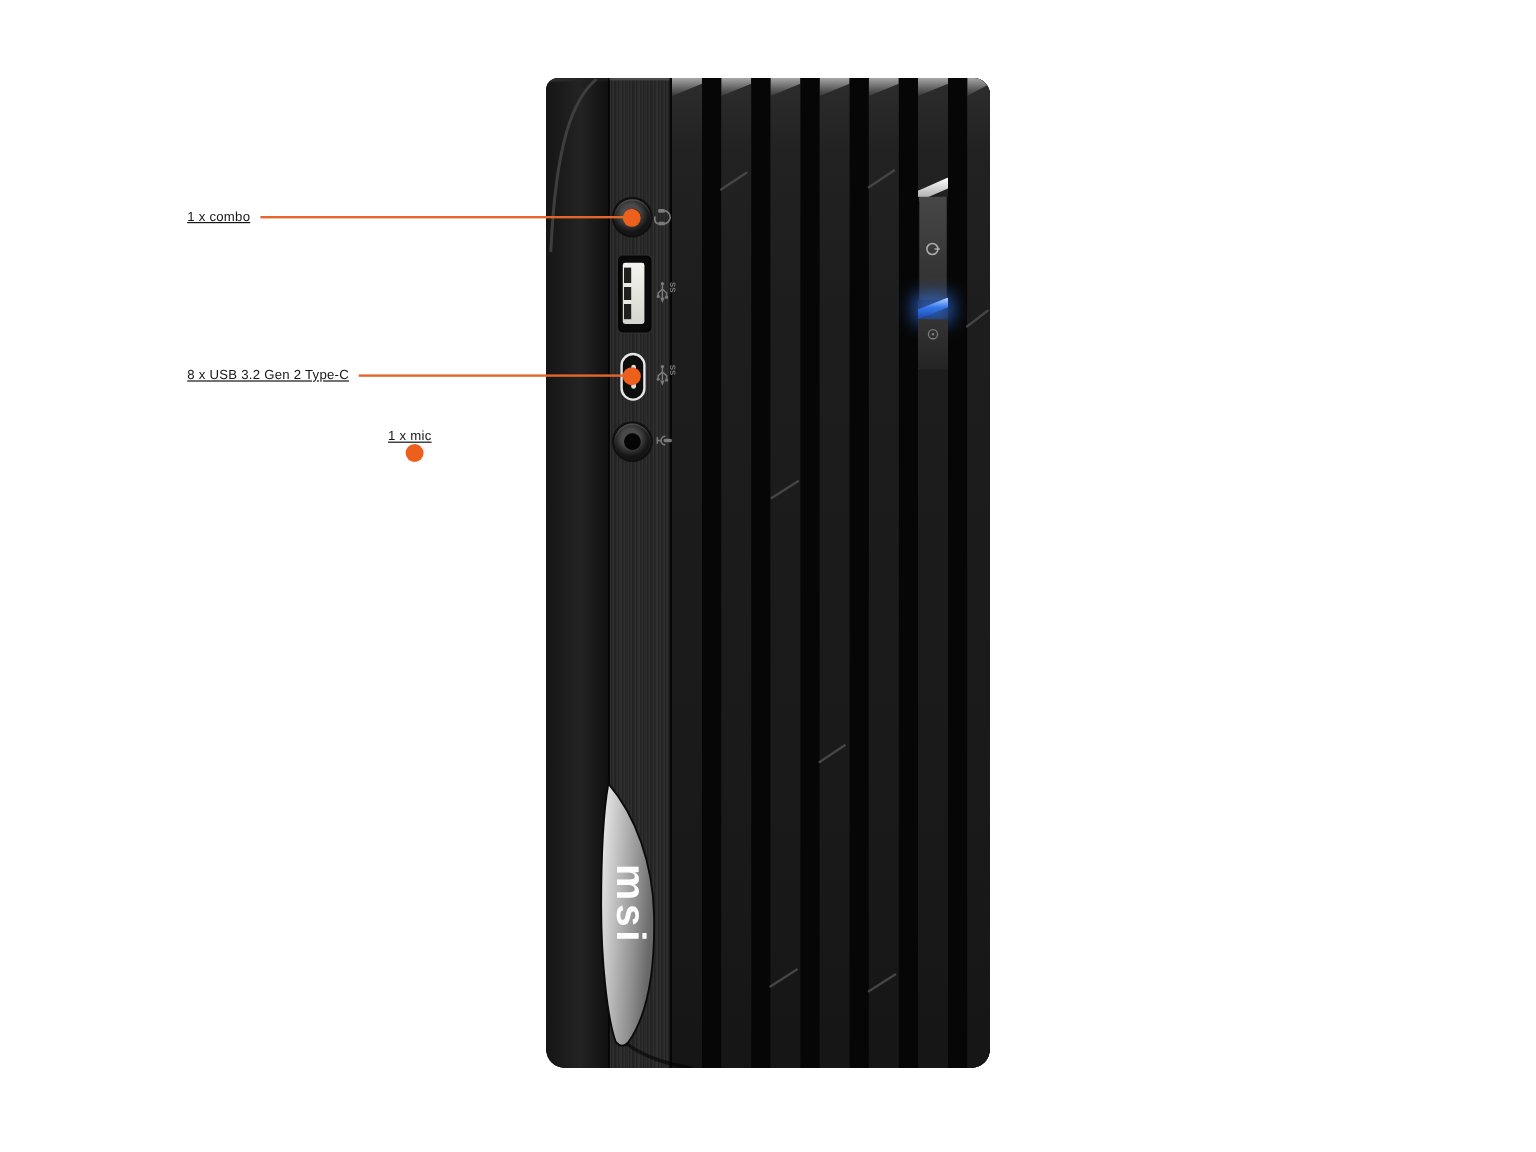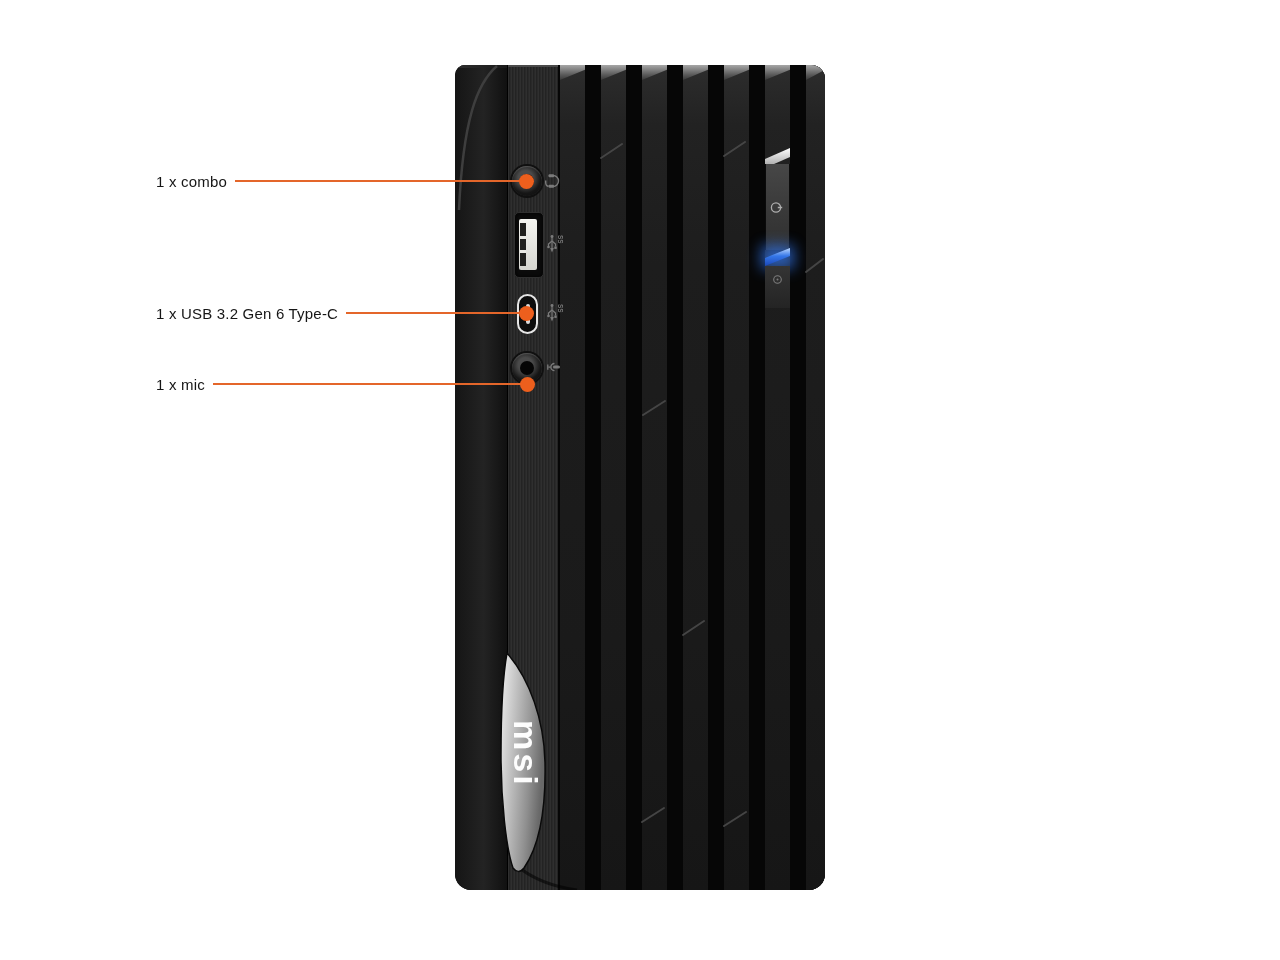--- a/index.html
+++ b/index.html
@@ -1,27 +1,27 @@
 <!DOCTYPE html>
 <html><head>
 <meta charset="utf-8">
 <style>
   html,body{margin:0;padding:0;}
   body{width:1280px;height:960px;background:#ffffff;font-family:"Liberation Sans",sans-serif;position:relative;overflow:hidden;}
   .stage{position:absolute;inset:0;background:#ffffff;}
 
   
   .ann{position:absolute;display:flex;align-items:center;height:18px;z-index:20;}
-  .ann-text{font-size:15px;color:#161616;white-space:nowrap;margin-right:8px;letter-spacing:.2px;}
+  .ann-text{font-size:11px;color:#161616;white-space:nowrap;margin-right:8px;letter-spacing:.2px;text-decoration:underline;}
   .ann-line{flex:1;height:2px;background:#e4662a;}
   .ann-dot{flex:none;width:15px;height:15px;border-radius:50%;background:#ed5f1d;margin-left:-1px;}
   #ann-combo{left:156px;top:172px;width:378px;}
   #ann-usba {left:156px;top:236px;width:381px;}
   #ann-usbc {left:156px;top:304px;width:378px;}
-  #ann-mic  {left:156px;top:375px;width:379px;}
+  #ann-mic  {left:156px;top:358px;width:379px;flex-direction:column;}
 
   
   .tower{position:absolute;left:455px;top:65px;width:370px;height:825px;border-radius:10px 14px 16px 16px;overflow:hidden;background:#0d0d0d;z-index:1;}
   .bezel{position:absolute;left:0;top:0;width:52px;height:100%;background:linear-gradient(to right,#151515,#232323 55%,#101010);}
   .bezel::before{content:'';position:absolute;left:0;top:0;right:0;height:3px;background:linear-gradient(to right,#2e2e2e,#1a1a1a);}
   .strip{position:absolute;left:52px;top:0;width:51px;height:100%;border-left:1px solid #000;
          background:repeating-linear-gradient(90deg,#2f2f2f 0 1px,#232323 1px 2px,#292929 2px 3px);}
   .strip::before{content:'';position:absolute;left:0;top:0;right:0;height:2px;background:#4a4a4a;}
 
   
@@ -195,21 +195,21 @@
       <line x1="7.4" y1="15.2" x2="12.8" y2="15.2"></line>
     </svg>
   </div>
 
   <div class="ann" id="ann-combo">
     <span class="ann-text">1 x combo</span>
     <div class="ann-line"></div>
     <div class="ann-dot"></div>
   </div>
   <div class="ann" id="ann-usbc">
-    <span class="ann-text">1 x USB 3.2 Gen 6 Type-C</span>
+    <span class="ann-text">8 x USB 3.2 Gen 2 Type-C</span>
     <div class="ann-line"></div>
     <div class="ann-dot"></div>
   </div>
   <div class="ann" id="ann-mic">
     <span class="ann-text">1 x mic</span>
     <div class="ann-line"></div>
     <div class="ann-dot"></div>
   </div>
 
 </div>

